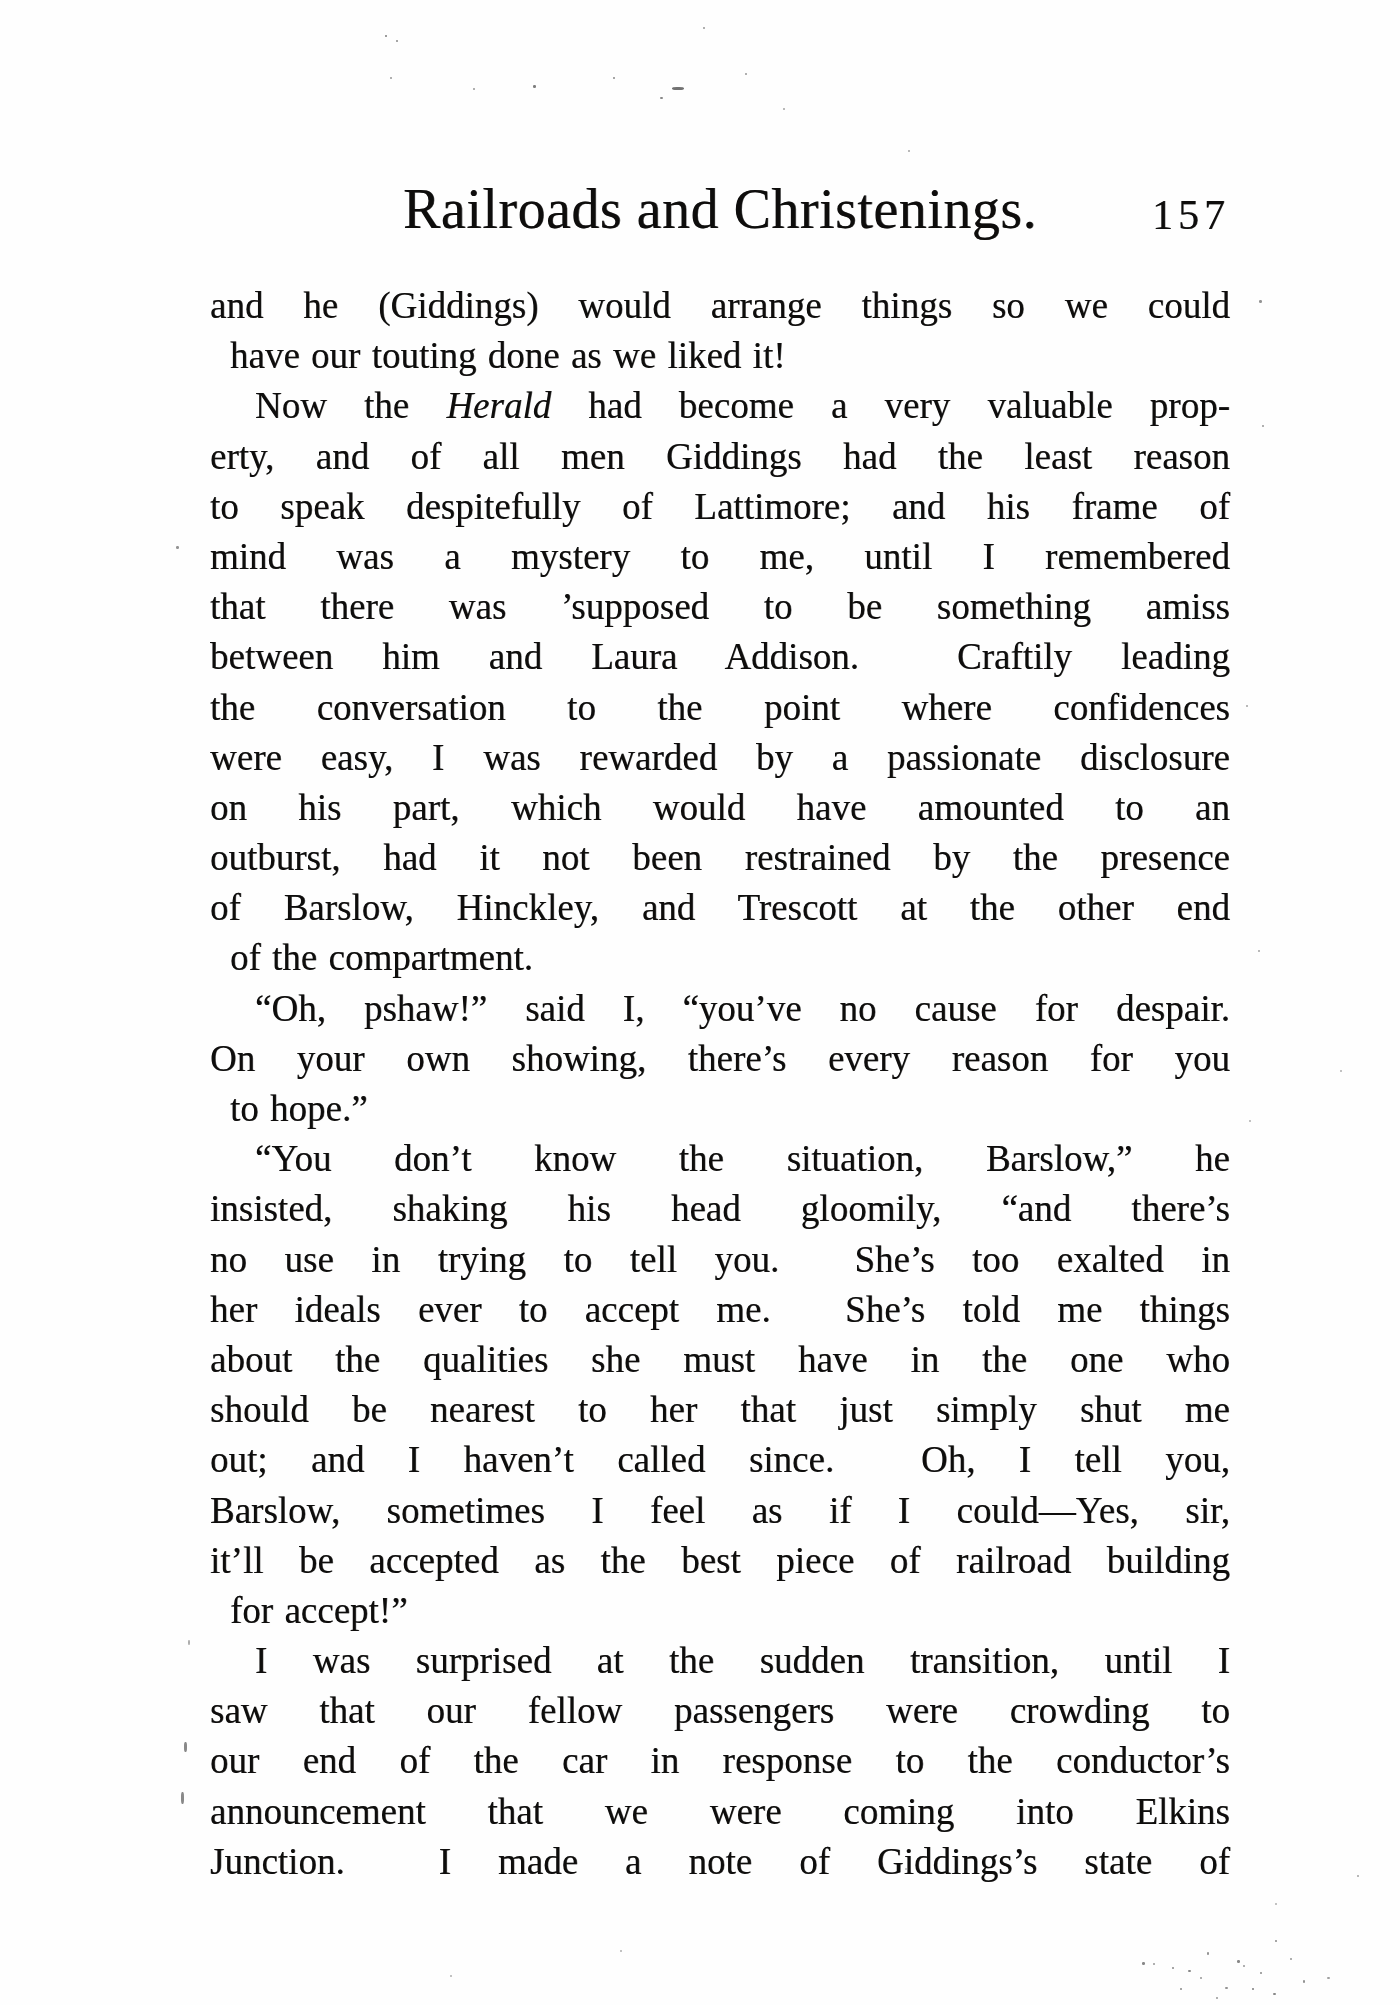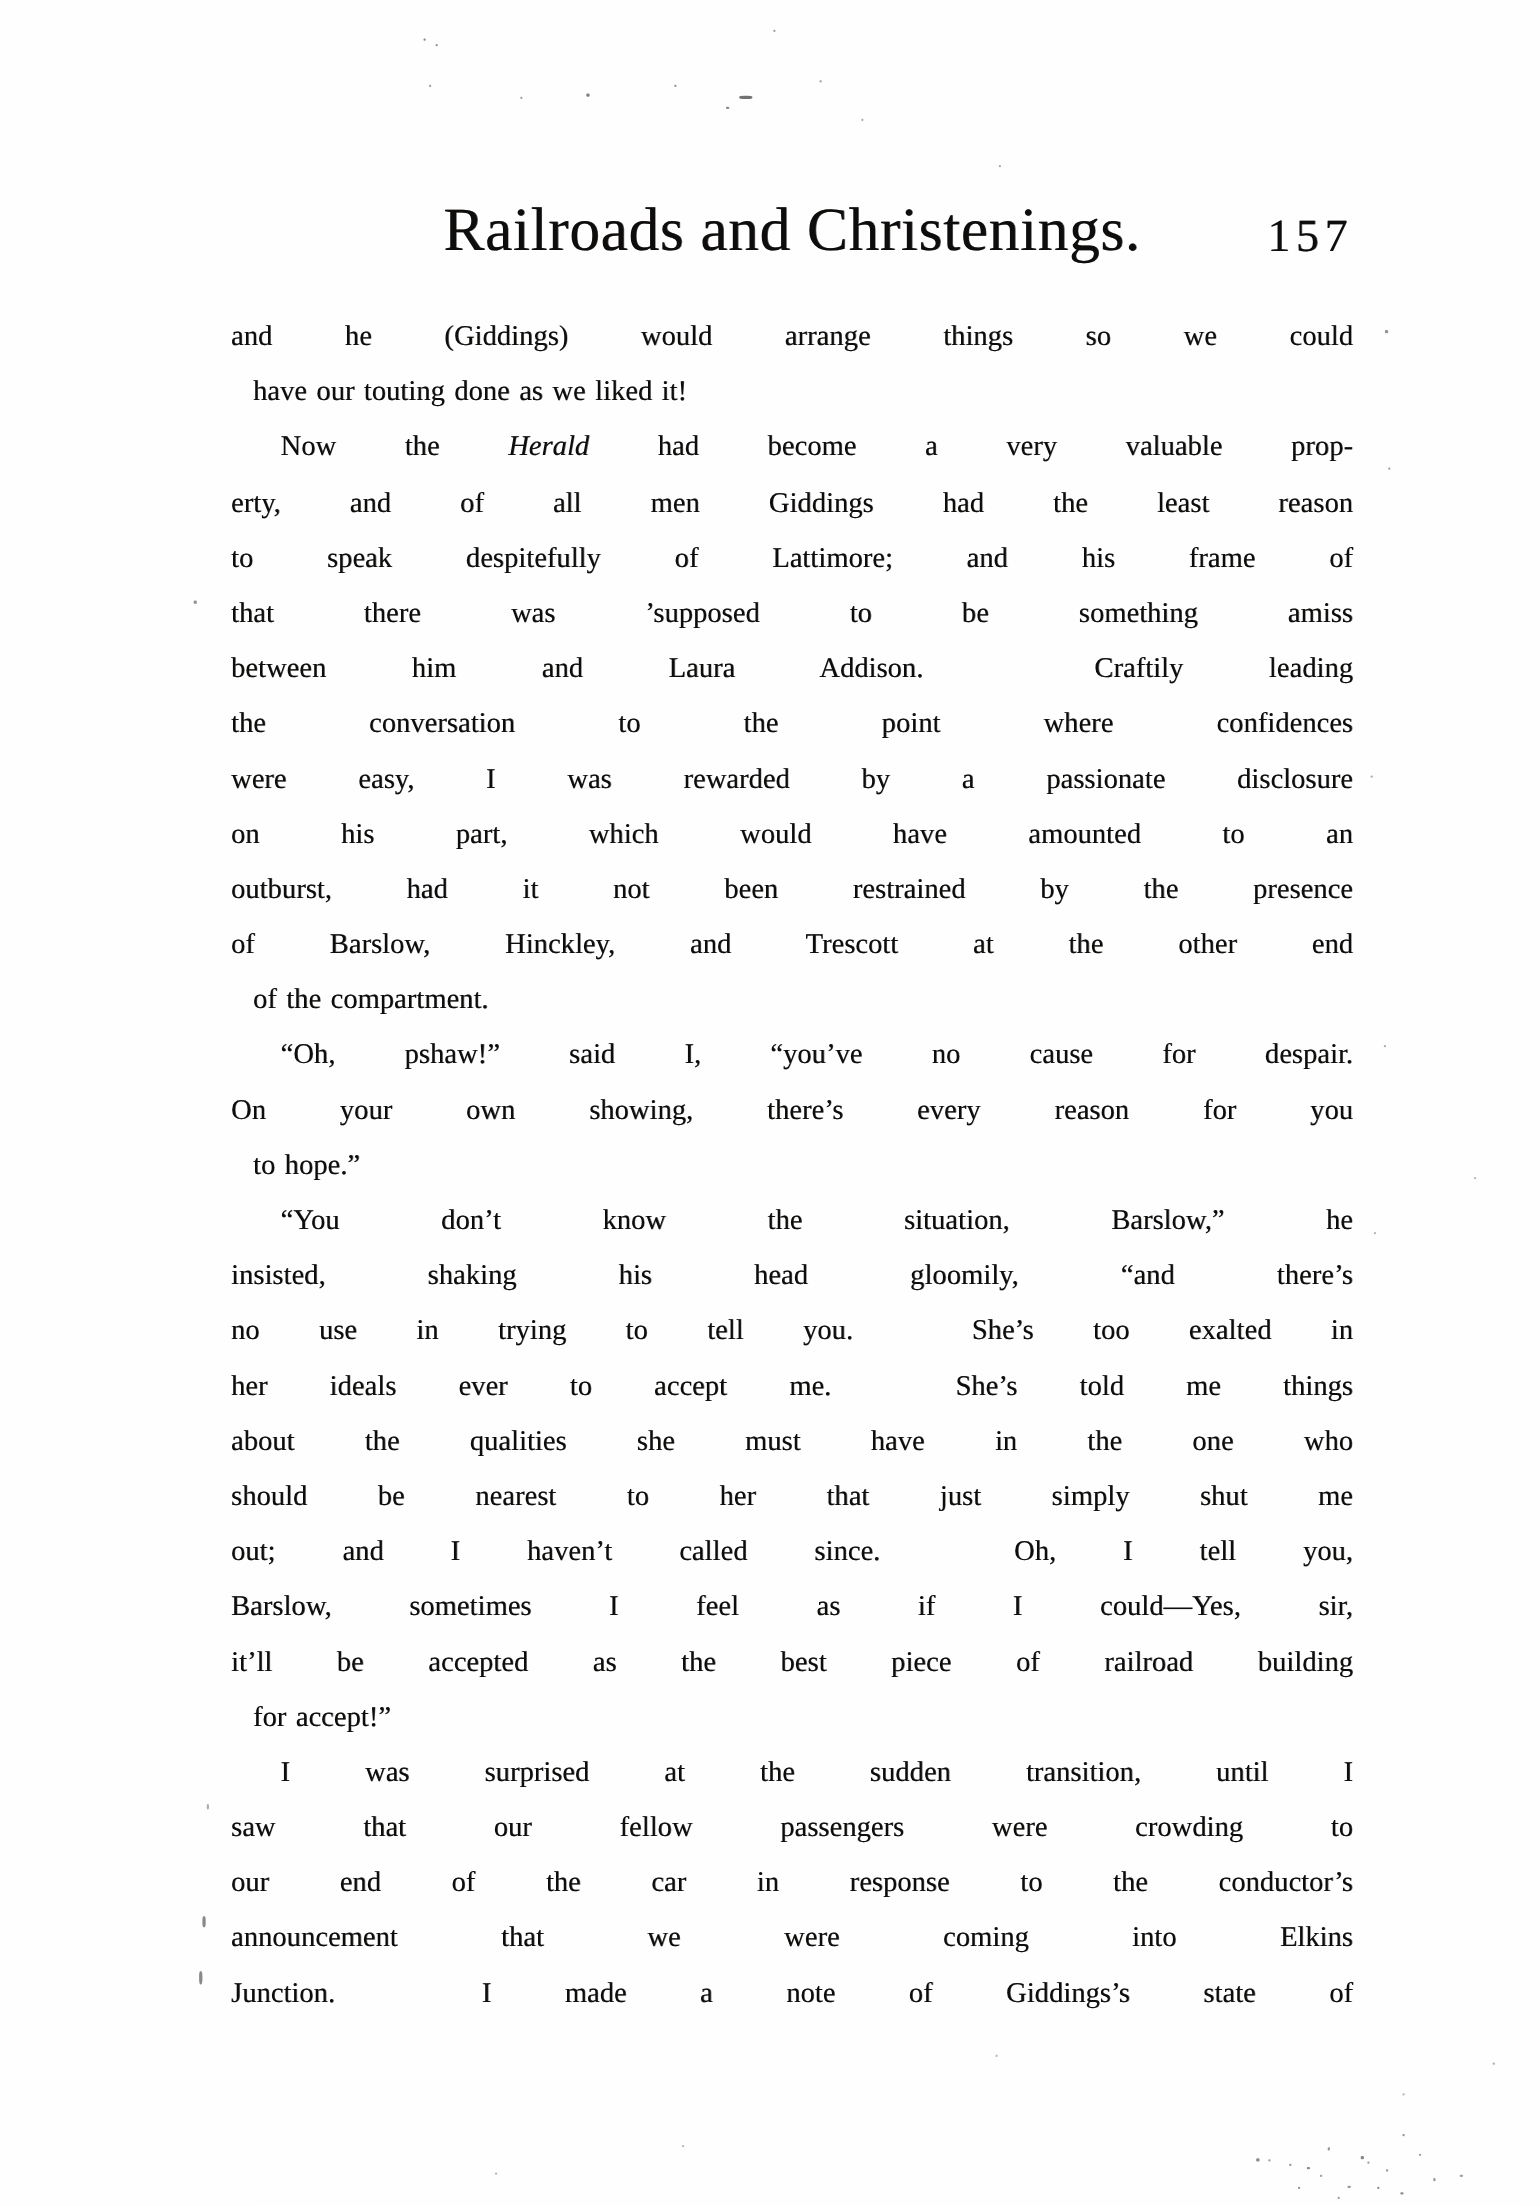--- a/index.html
+++ b/index.html
@@ -41,21 +41,21 @@
     font-size: 42px;
     line-height: 64px;
     letter-spacing: 5px;
     text-shadow: 0.6px 0 0 rgba(10,10,10,0.65);
   }
   .body-text {
     position: absolute;
     left: 210px;
     top: 281px;
     width: 1020px;
-    font-size: 26px;
+    font-size: 37px;
     line-height: 50.2px;
     word-spacing: 2px;
     text-shadow: 0.5px 0 0 rgba(10,10,10,0.55);
   }
   .line {
     text-align: justify;
     text-align-last: justify;
     text-justify: inter-word;
     height: 50.2px;
     overflow: visible;
@@ -85,20 +85,21 @@
     <div class="title">Railroads and Christenings.</div>
     <div class="folio">157</div>
   </header>
 
   <main class="body-text" id="body-text">
       <div class="line"><span>and he (Giddings) would arrange things so we could</span></div>
       <div class="line endpara"><span>have our touting done as we liked it!</span></div>
       <div class="line indent"><span>Now the </span><em>Herald</em><span> had become a very valuable prop-</span></div>
       <div class="line"><span>erty, and of all men Giddings had the least reason</span></div>
       <div class="line"><span>to speak despitefully of Lattimore; and his frame of</span></div>
+      <div class="line"><span>mind was a mystery to me, until I remembered</span></div>
       <div class="line"><span>that there was ’supposed to be something amiss</span></div>
       <div class="line"><span>between him and Laura Addison.&nbsp; Craftily leading</span></div>
       <div class="line"><span>the conversation to the point where confidences</span></div>
       <div class="line"><span>were easy, I was rewarded by a passionate disclosure</span></div>
       <div class="line"><span>on his part, which would have amounted to an</span></div>
       <div class="line"><span>outburst, had it not been restrained by the presence</span></div>
       <div class="line"><span>of Barslow, Hinckley, and Trescott at the other end</span></div>
       <div class="line endpara"><span>of the compartment.</span></div>
       <div class="line indent"><span>“Oh, pshaw!” said I, “you’ve no cause for despair.</span></div>
       <div class="line"><span>On your own showing, there’s every reason for you</span></div>

